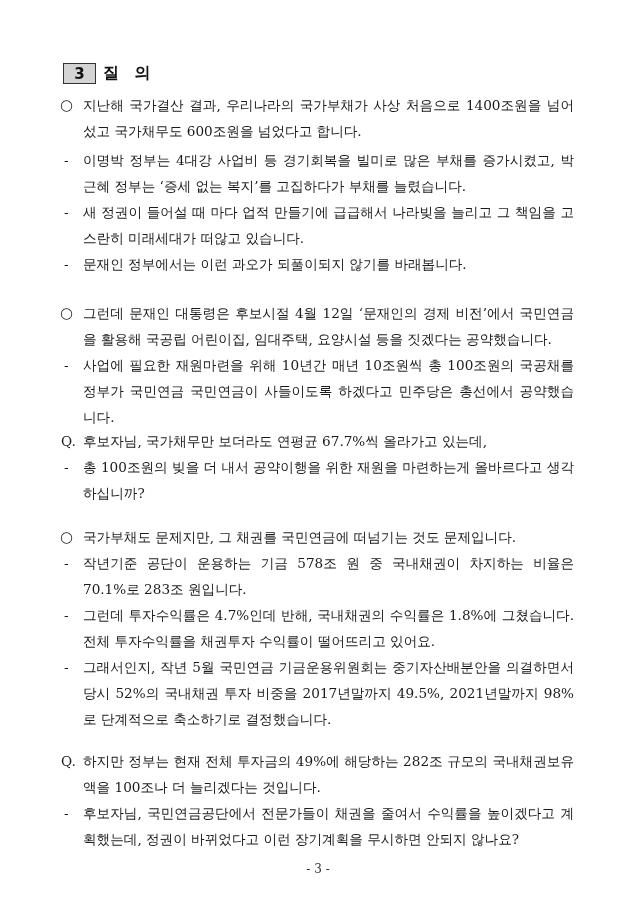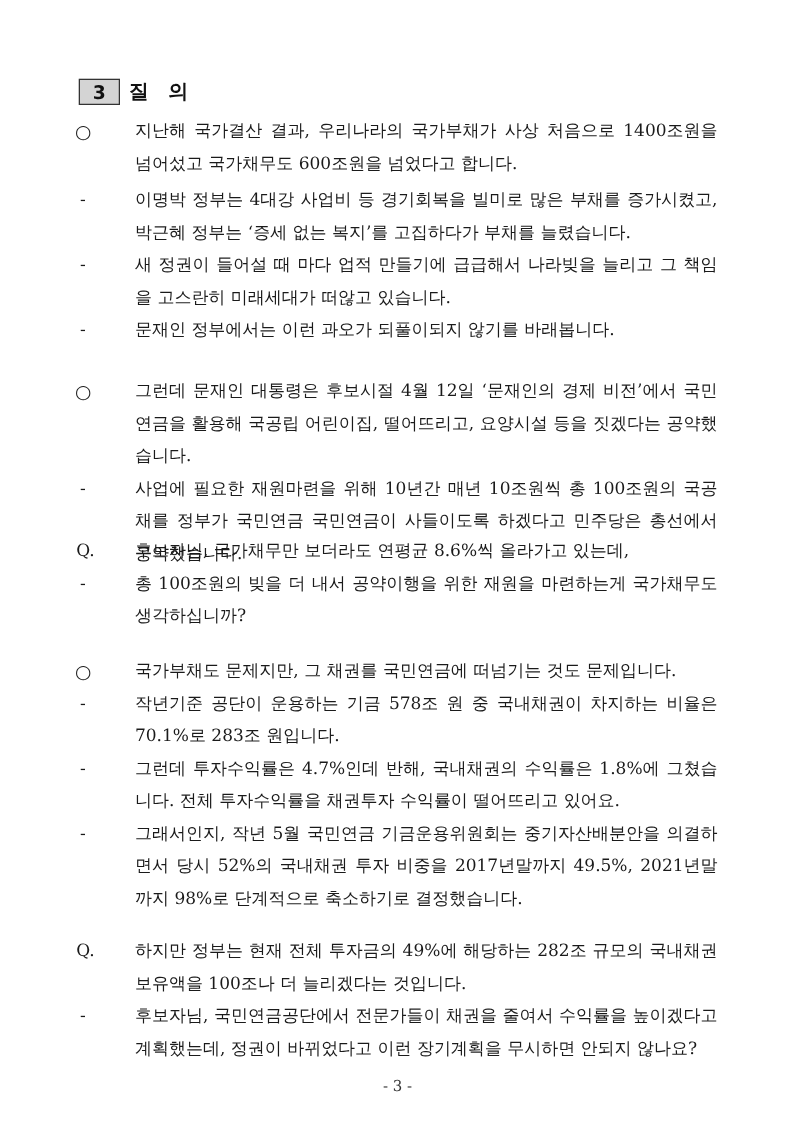--- a/index.html
+++ b/index.html
@@ -27,21 +27,21 @@
   }
   .blk {
     position: absolute; left: 60px; width: 514px;
     font-size: 13.6px; line-height: 26px;
   }
   .line { position: relative; padding-left: 23px; text-align: justify; text-align-last: left; }
   .marker { position: absolute; left: 0; top: 0; }
   .marker.circle { font-size: 15px; left: 0px; }
   .marker.dash { left: 4px; }
   .marker.q { left: 1px; }
-  .text { display: block; margin-left: 25px; }
+  .text { display: block; }
   .page-num {
     position: absolute; top: 862px; left: 0; width: 636px; text-align: center;
     font-size: 12px; color: #333;
   }
 </style>
 </head>
 <body>
 
 <div class="page">
 
@@ -65,36 +65,36 @@
     </div>
     <div class="line">
       <span class="marker dash">-</span>
       <span class="text">문재인 정부에서는 이런 과오가 되풀이되지 않기를 바래봅니다.</span>
     </div>
   </div>
 
   <div class="blk" style="top:300px;">
     <div class="line">
       <span class="marker circle">○</span>
-      <span class="text">그런데 문재인 대통령은 후보시절 4월 12일 ‘문재인의 경제 비전’에서 국민연금을 활용해 국공립 어린이집, 떨어뜨리고, 요양시설 등을 짓겠다는 공약했습니다.</span>
+      <span class="text">그런데 문재인 대통령은 후보시절 4월 12일 ‘문재인의 경제 비전’에서 국민연금을 활용해 국공립 어린이집, 임대주택, 요양시설 등을 짓겠다는 공약했습니다.</span>
     </div>
     <div class="line">
       <span class="marker dash">-</span>
       <span class="text">사업에 필요한 재원마련을 위해 10년간 매년 10조원씩 총 100조원의 국공채를 정부가 국민연금 국민연금이 사들이도록 하겠다고 민주당은 총선에서 공약했습니다.</span>
     </div>
   </div>
 
   <div class="blk" style="top:428px;">
     <div class="line">
       <span class="marker q">Q.</span>
-      <span class="text">후보자님, 국가채무만 보더라도 연평균 8.6%씩 올라가고 있는데,</span>
+      <span class="text">후보자님, 국가채무만 보더라도 연평균 67.7%씩 올라가고 있는데,</span>
     </div>
     <div class="line">
       <span class="marker dash">-</span>
-      <span class="text">총 100조원의 빚을 더 내서 공약이행을 위한 재원을 마련하는게 국가채무도 생각하십니까?</span>
+      <span class="text">총 100조원의 빚을 더 내서 공약이행을 위한 재원을 마련하는게 올바르다고 생각하십니까?</span>
     </div>
   </div>
 
   <div class="blk" style="top:524px;">
     <div class="line">
       <span class="marker circle">○</span>
       <span class="text">국가부채도 문제지만, 그 채권를 국민연금에 떠넘기는 것도 문제입니다.</span>
     </div>
     <div class="line">
       <span class="marker dash">-</span>

